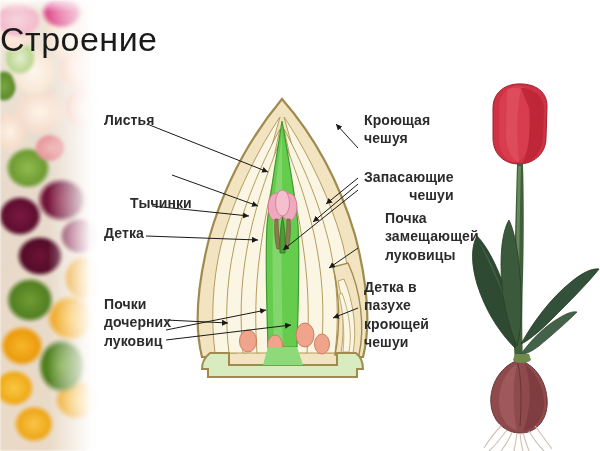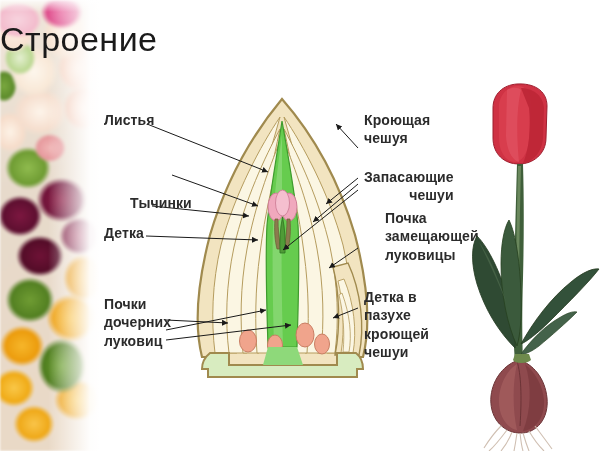--- a/index.html
+++ b/index.html
@@ -211,21 +211,21 @@
 чешуя</div>
 
   <div class="label" style="left:104px; top:295px;">Почки
 дочерних
 луковиц</div>
   <div class="label right" style="left:364px; top:168px;text-align:right;">Запасающие
 чешуи</div>
   <div class="label right" style="left:364px; top:209px;margin-left:21px;">Почка
 замещающей
 луковицы</div>
-  <div class="label right" style="left:364px; top:288px;">Детка в
+  <div class="label right" style="left:364px; top:278px;">Детка в
 пазухе
 кроющей
 чешуи</div>
 
   <svg class="photo-right" viewBox="0 0 145 373">
 
     <g>
       <path d="M38 30 C 38 16, 48 7, 62 6 C 78 5, 92 12, 92 28 L 91 60 C 91 76, 78 86, 64 86 C 49 86, 38 76, 38 60 Z" fill="#cf3244" stroke="#9e1f2f" stroke-width="1"></path>
       <path d="M44 26 C 46 14, 55 8, 63 8 C 70 8, 76 14, 76 24 L 74 62 C 73 76, 66 84, 60 84 C 51 84, 44 74, 44 60 Z" fill="#d9404f" opacity="0.85"></path>
       <path d="M66 10 C 76 10, 88 16, 89 30 L 88 60 C 87 74, 78 84, 68 85 C 74 72, 76 50, 74 30 Z" fill="#bc2636" opacity="0.9"></path>

